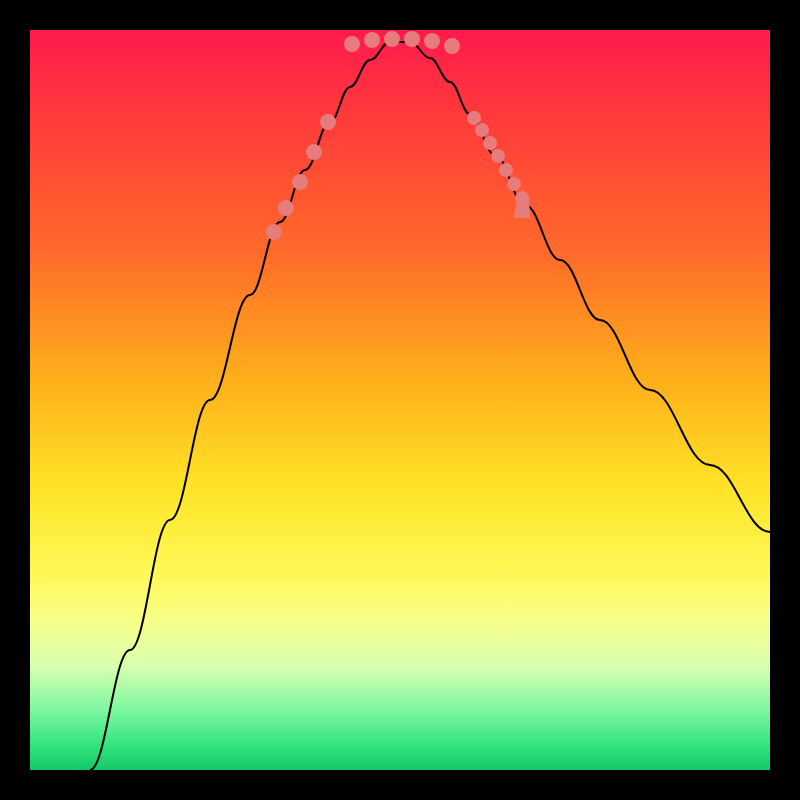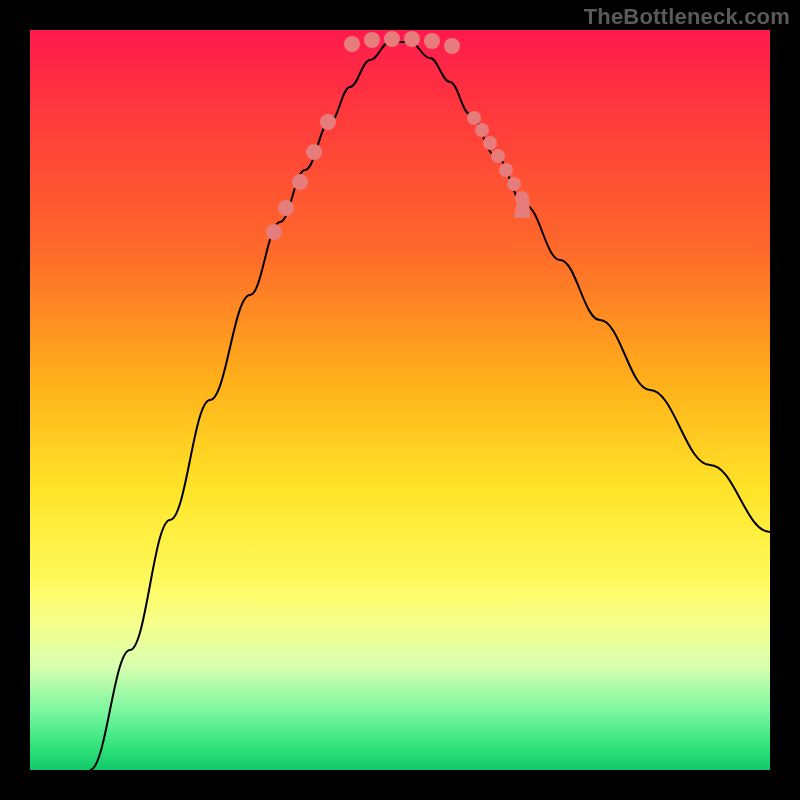--- a/index.html
+++ b/index.html
@@ -66,21 +66,20 @@
   .spike {
     fill: #e77c7c;
     stroke: none;
   }
 </style>
 </head>
 <body>
 
 <div class="frame">
 
-  <div class="watermark">TheBottleneck.com</div>
 
   <div class="plot-area">
     <svg class="plot-svg" viewBox="0 0 740 740" preserveAspectRatio="none">
 
       <path id="main-curve" class="curve" d="M 60 740 C 76 740 84 620 100 620 C 116 620 124 490 140 490 C 156 490 164 370 180 370 C 196 370 204 265 220 265 C 232 265 238 192 250 192 C 260 192 265 140 275 140 C 285 140 290 92 300 92 C 308 92 312 57 320 57 C 328 57 332 30 340 30 C 348 30 352 12 360 12 C 368 12 372 12 380 12 C 388 12 392 28 400 28 C 408 28 412 52 420 52 C 428 52 432 84 440 84 C 450 84 455 125 465 125 C 477 125 483 175 495 175 C 509 175 516 230 530 230 C 546 230 554 290 570 290 C 590 290 600 360 620 360 C 644 360 656 435 680 435 C 704 435 716 502 740 502 "></path>
 
       <g id="left-dots">
           <circle cx="244" cy="202" r="8" class="dot"></circle>
           <circle cx="256" cy="178" r="8" class="dot"></circle>
           <circle cx="270" cy="152" r="8" class="dot"></circle>

